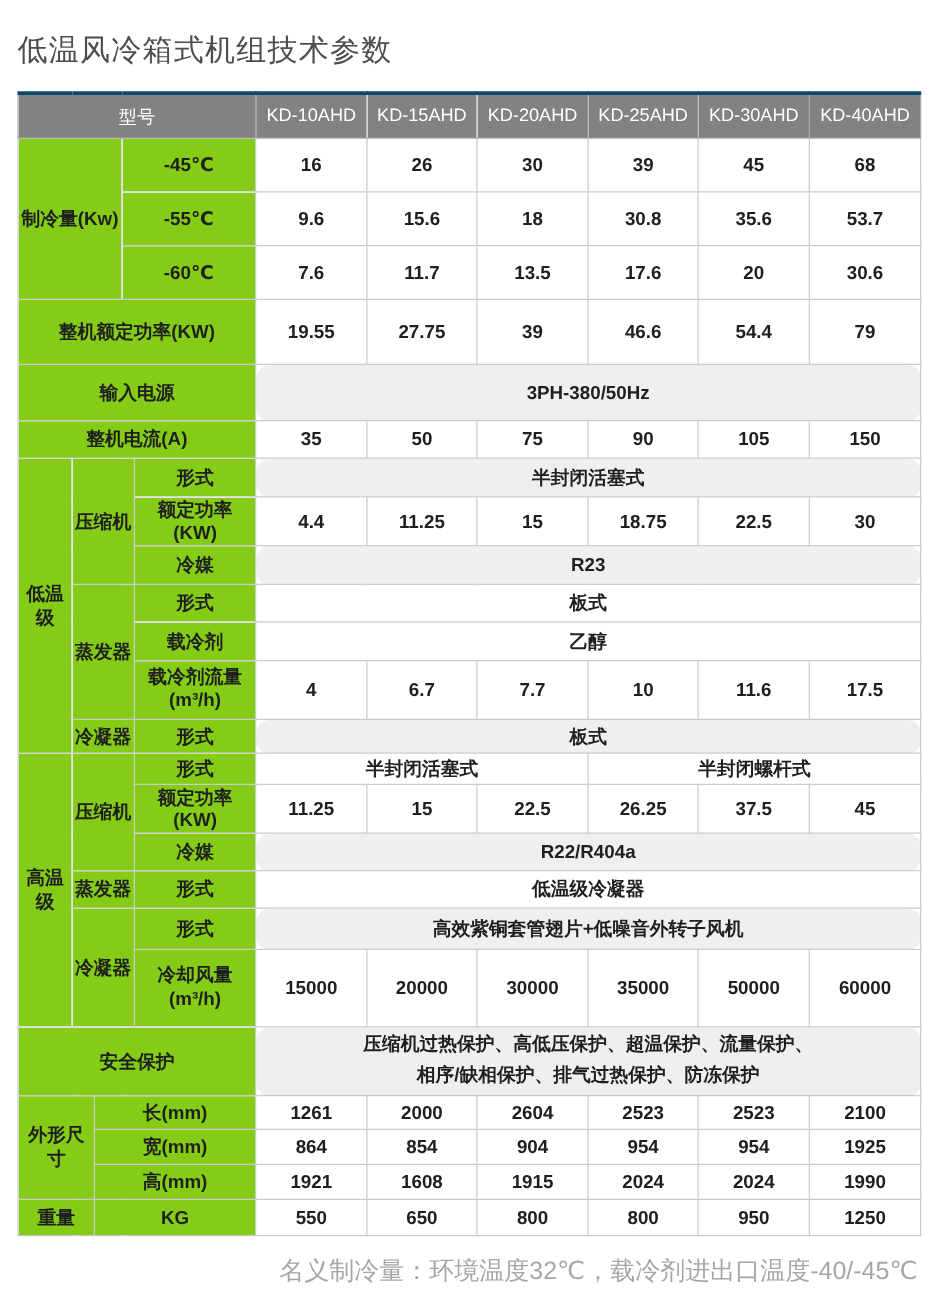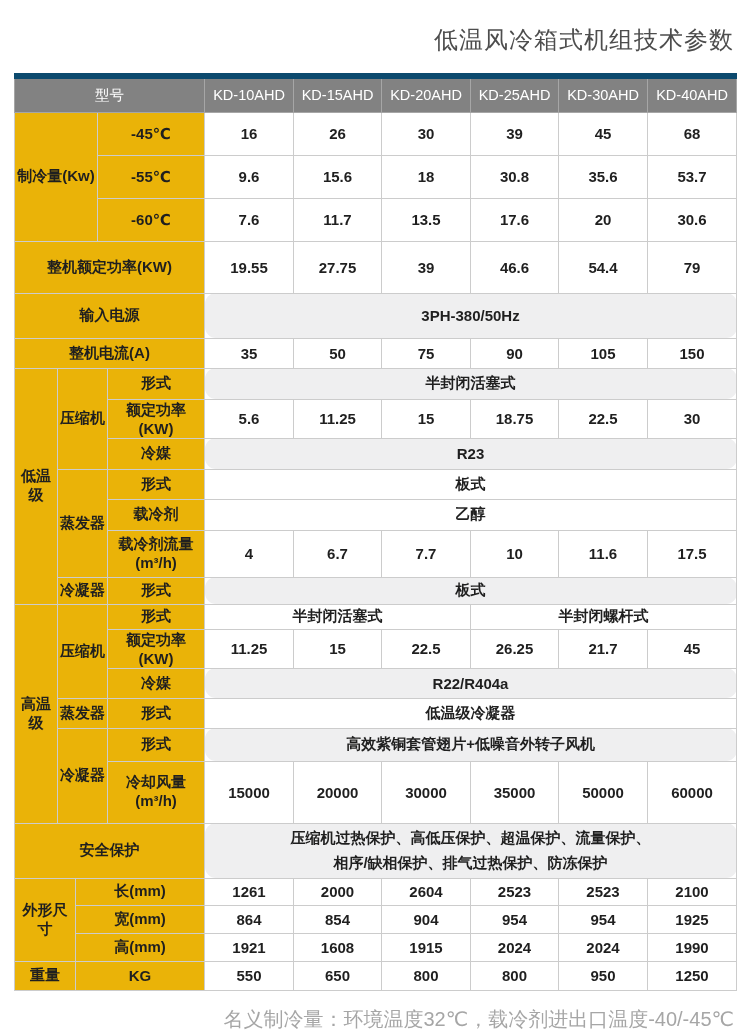--- a/index.html
+++ b/index.html
@@ -4,43 +4,43 @@
 <style>
   html,body{margin:0;padding:0;background:#ffffff;}
   body{
     width:750px;height:1035px;
     font-family:"Liberation Sans","DejaVu Sans",sans-serif;
     color:#222;
     overflow:hidden;
   }
   .page{padding:24px 14px 0 14px;}
   .title{
-    text-align:right;
+    text-align:left;
     font-size:24px;
     color:#4d4d4d;
     letter-spacing:1px;
     margin:0 2px 17px 0;
   }
   table.spec{
     width:722px;
     border-collapse:collapse;
     table-layout:fixed;
-    border-top:6px solid #0c4a6e;
+    border-top:3px solid #0c4a6e;
   }
   table.spec td{
     border:1px solid #cccccc;
     text-align:center;
     vertical-align:middle;
     font-size:15px;
     font-weight:600;
     color:#1f1f1f;
     padding:1px 2px;
     overflow:hidden;
   }
-  td.lbl{background:#eab308;}
+  td.lbl{background:#84cc16;}
   td.shaded{background:#efeff0;border-radius:11px;}
   tr.hdr td{
     background:#828282;
     color:#ffffff;
     font-weight:500;
     font-size:14.5px;
     border-color:#a6a6a6;
     border-top:none;
   }
   td.flowlbl{text-align:left;padding-left:5px;line-height:1.25;}
@@ -140,21 +140,21 @@
         </tr>
 
     <tr style="height:31px">
       <td class="lbl" rowspan="7">低温级</td>
       <td class="lbl" rowspan="3" colspan="3">压缩机</td>
       <td class="lbl">形式</td>
       <td class="shaded" colspan="6">半封闭活塞式</td>
     </tr>
     <tr style="height:33px">
       <td class="lbl">额定功率(KW)</td>
-    <td class="val">5.6</td>
+    <td class="val">4.4</td>
           <td class="val">11.25</td>
           <td class="val">15</td>
           <td class="val">18.75</td>
           <td class="val">22.5</td>
           <td class="val">30</td>
         </tr>
     <tr style="height:31px">
       <td class="lbl">冷媒</td>
       <td class="shaded" colspan="6">R23</td>
     </tr>
@@ -188,21 +188,21 @@
       <td class="lbl">形式</td>
       <td colspan="3">半封闭活塞式</td>
       <td colspan="3">半封闭螺杆式</td>
     </tr>
     <tr style="height:27px">
       <td class="lbl">额定功率(KW)</td>
     <td class="val">11.25</td>
           <td class="val">15</td>
           <td class="val">22.5</td>
           <td class="val">26.25</td>
-          <td class="val">21.7</td>
+          <td class="val">37.5</td>
           <td class="val">45</td>
         </tr>
     <tr style="height:30px">
       <td class="lbl">冷媒</td>
       <td class="shaded" colspan="6">R22/R404a</td>
     </tr>
     <tr style="height:30px">
       <td class="lbl" colspan="3">蒸发器</td>
       <td class="lbl">形式</td>
       <td colspan="6">低温级冷凝器</td>

